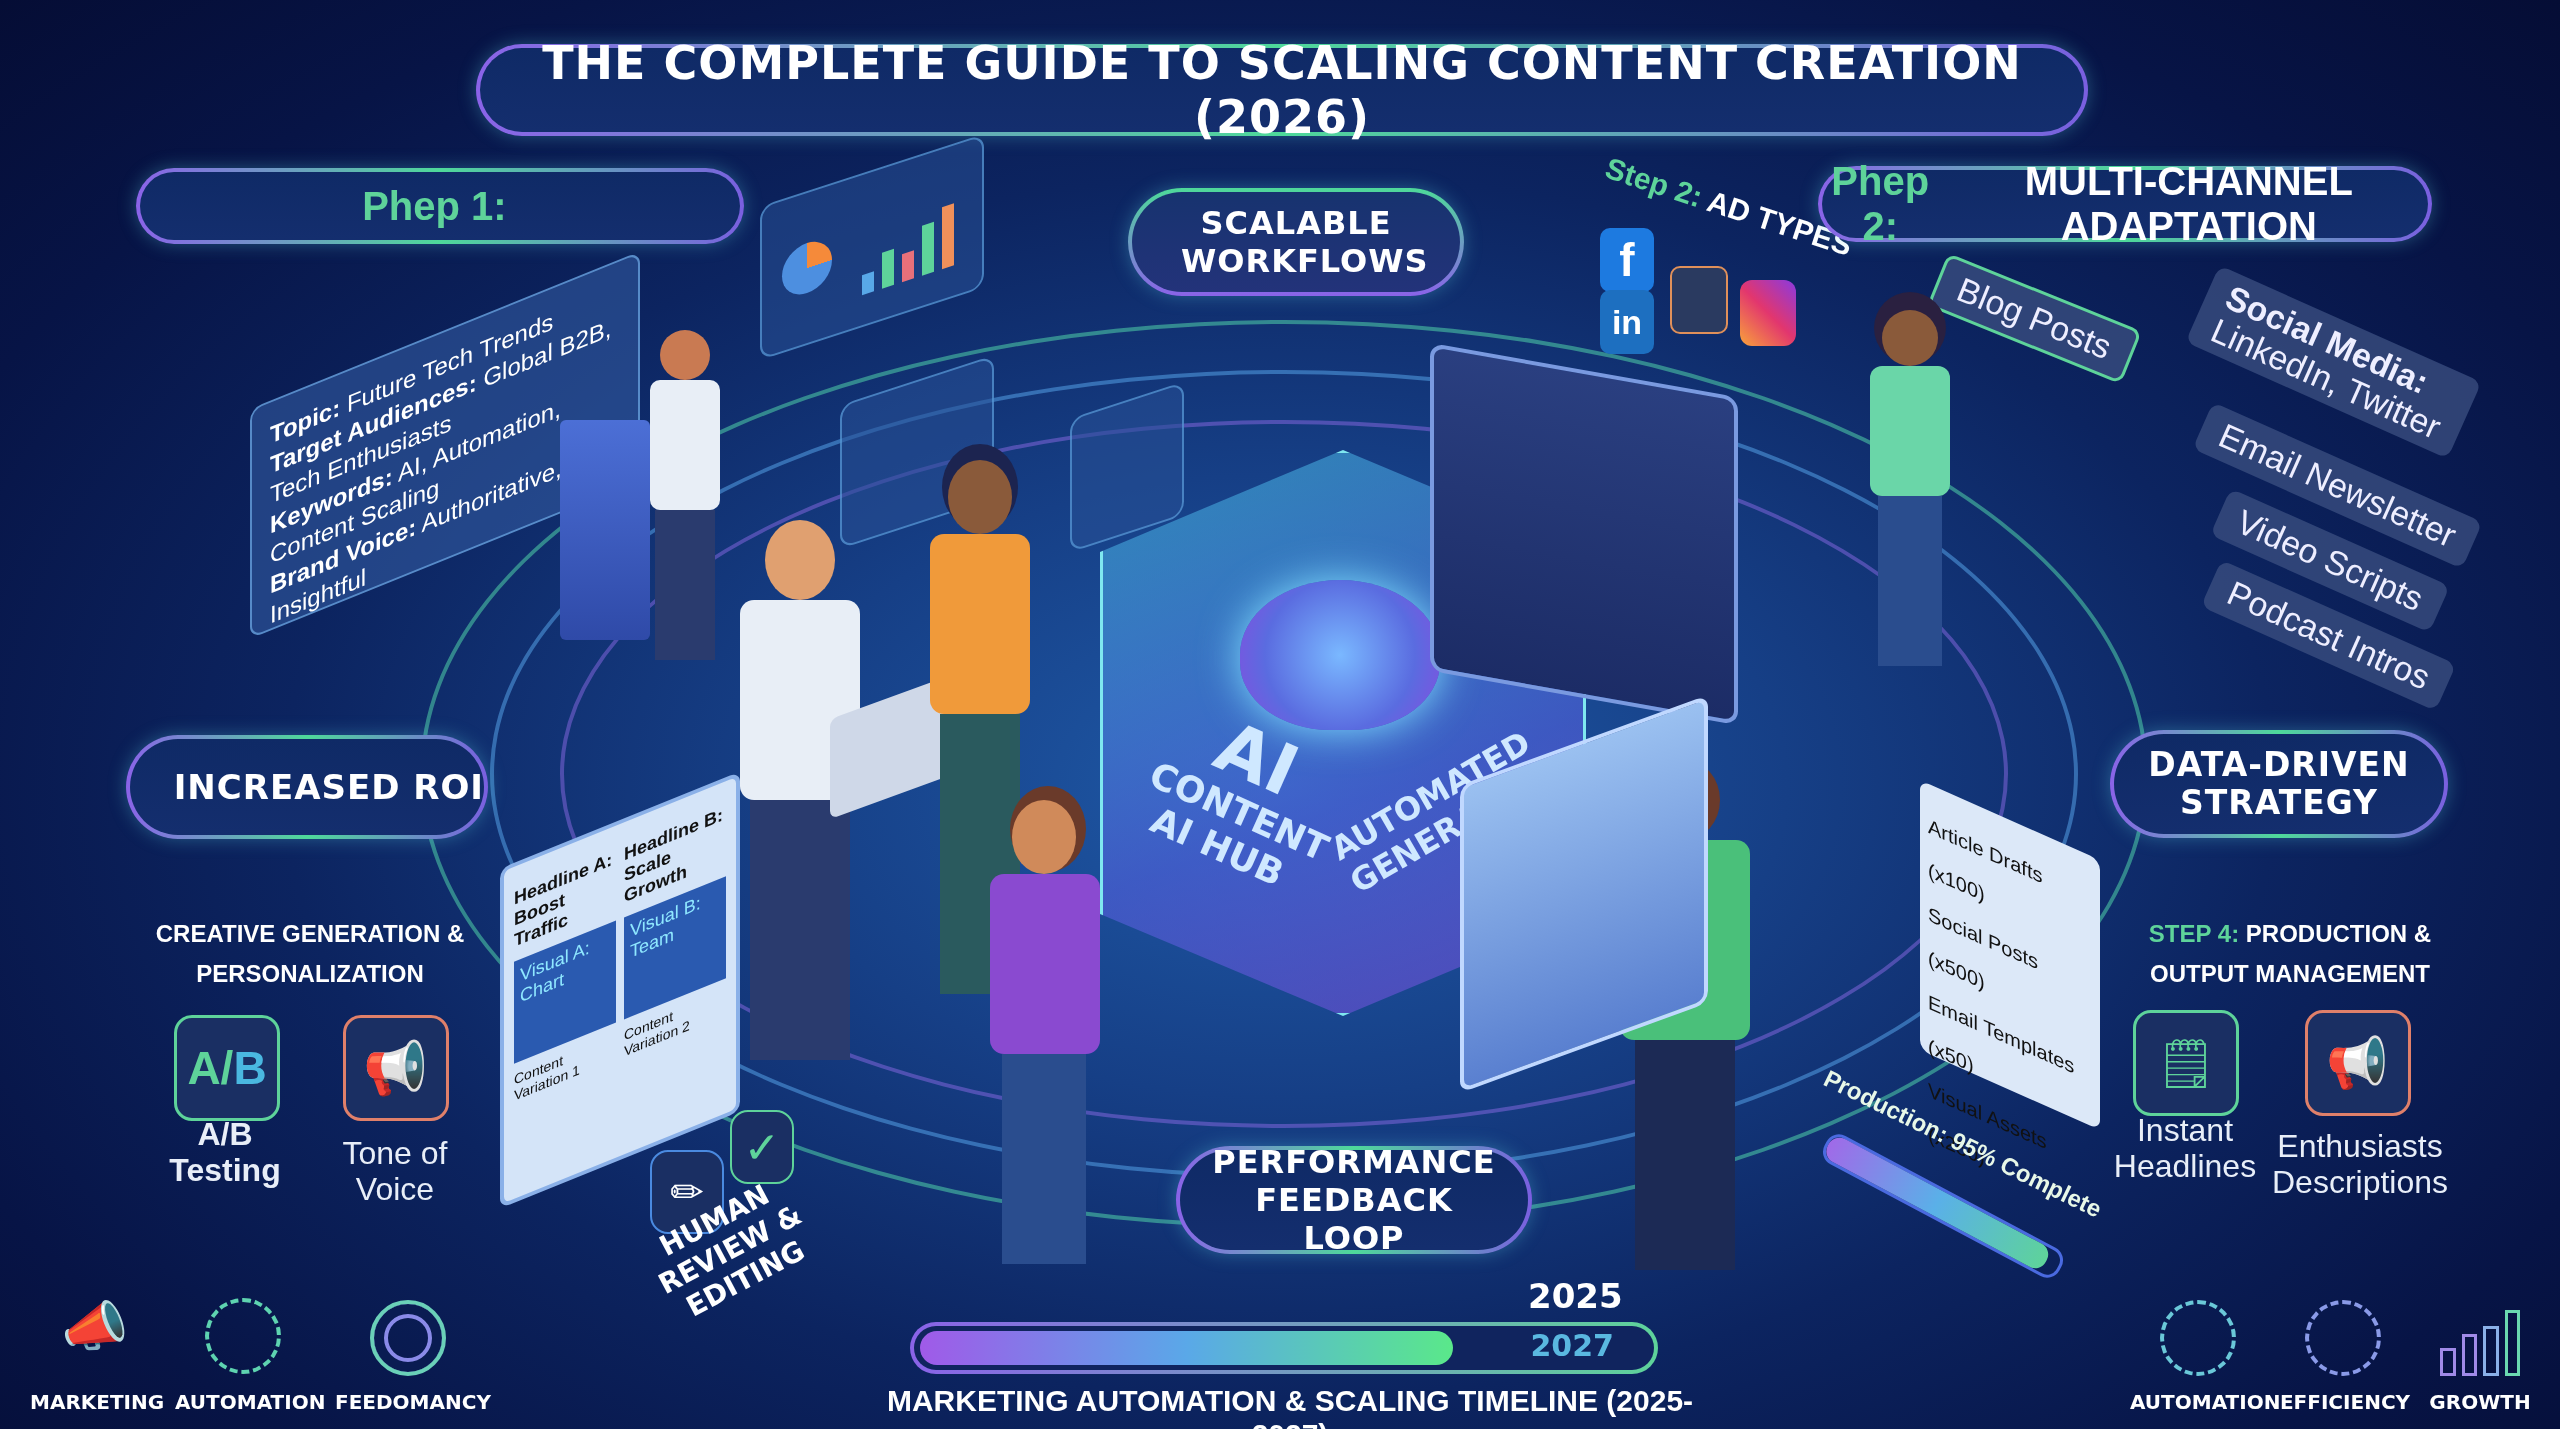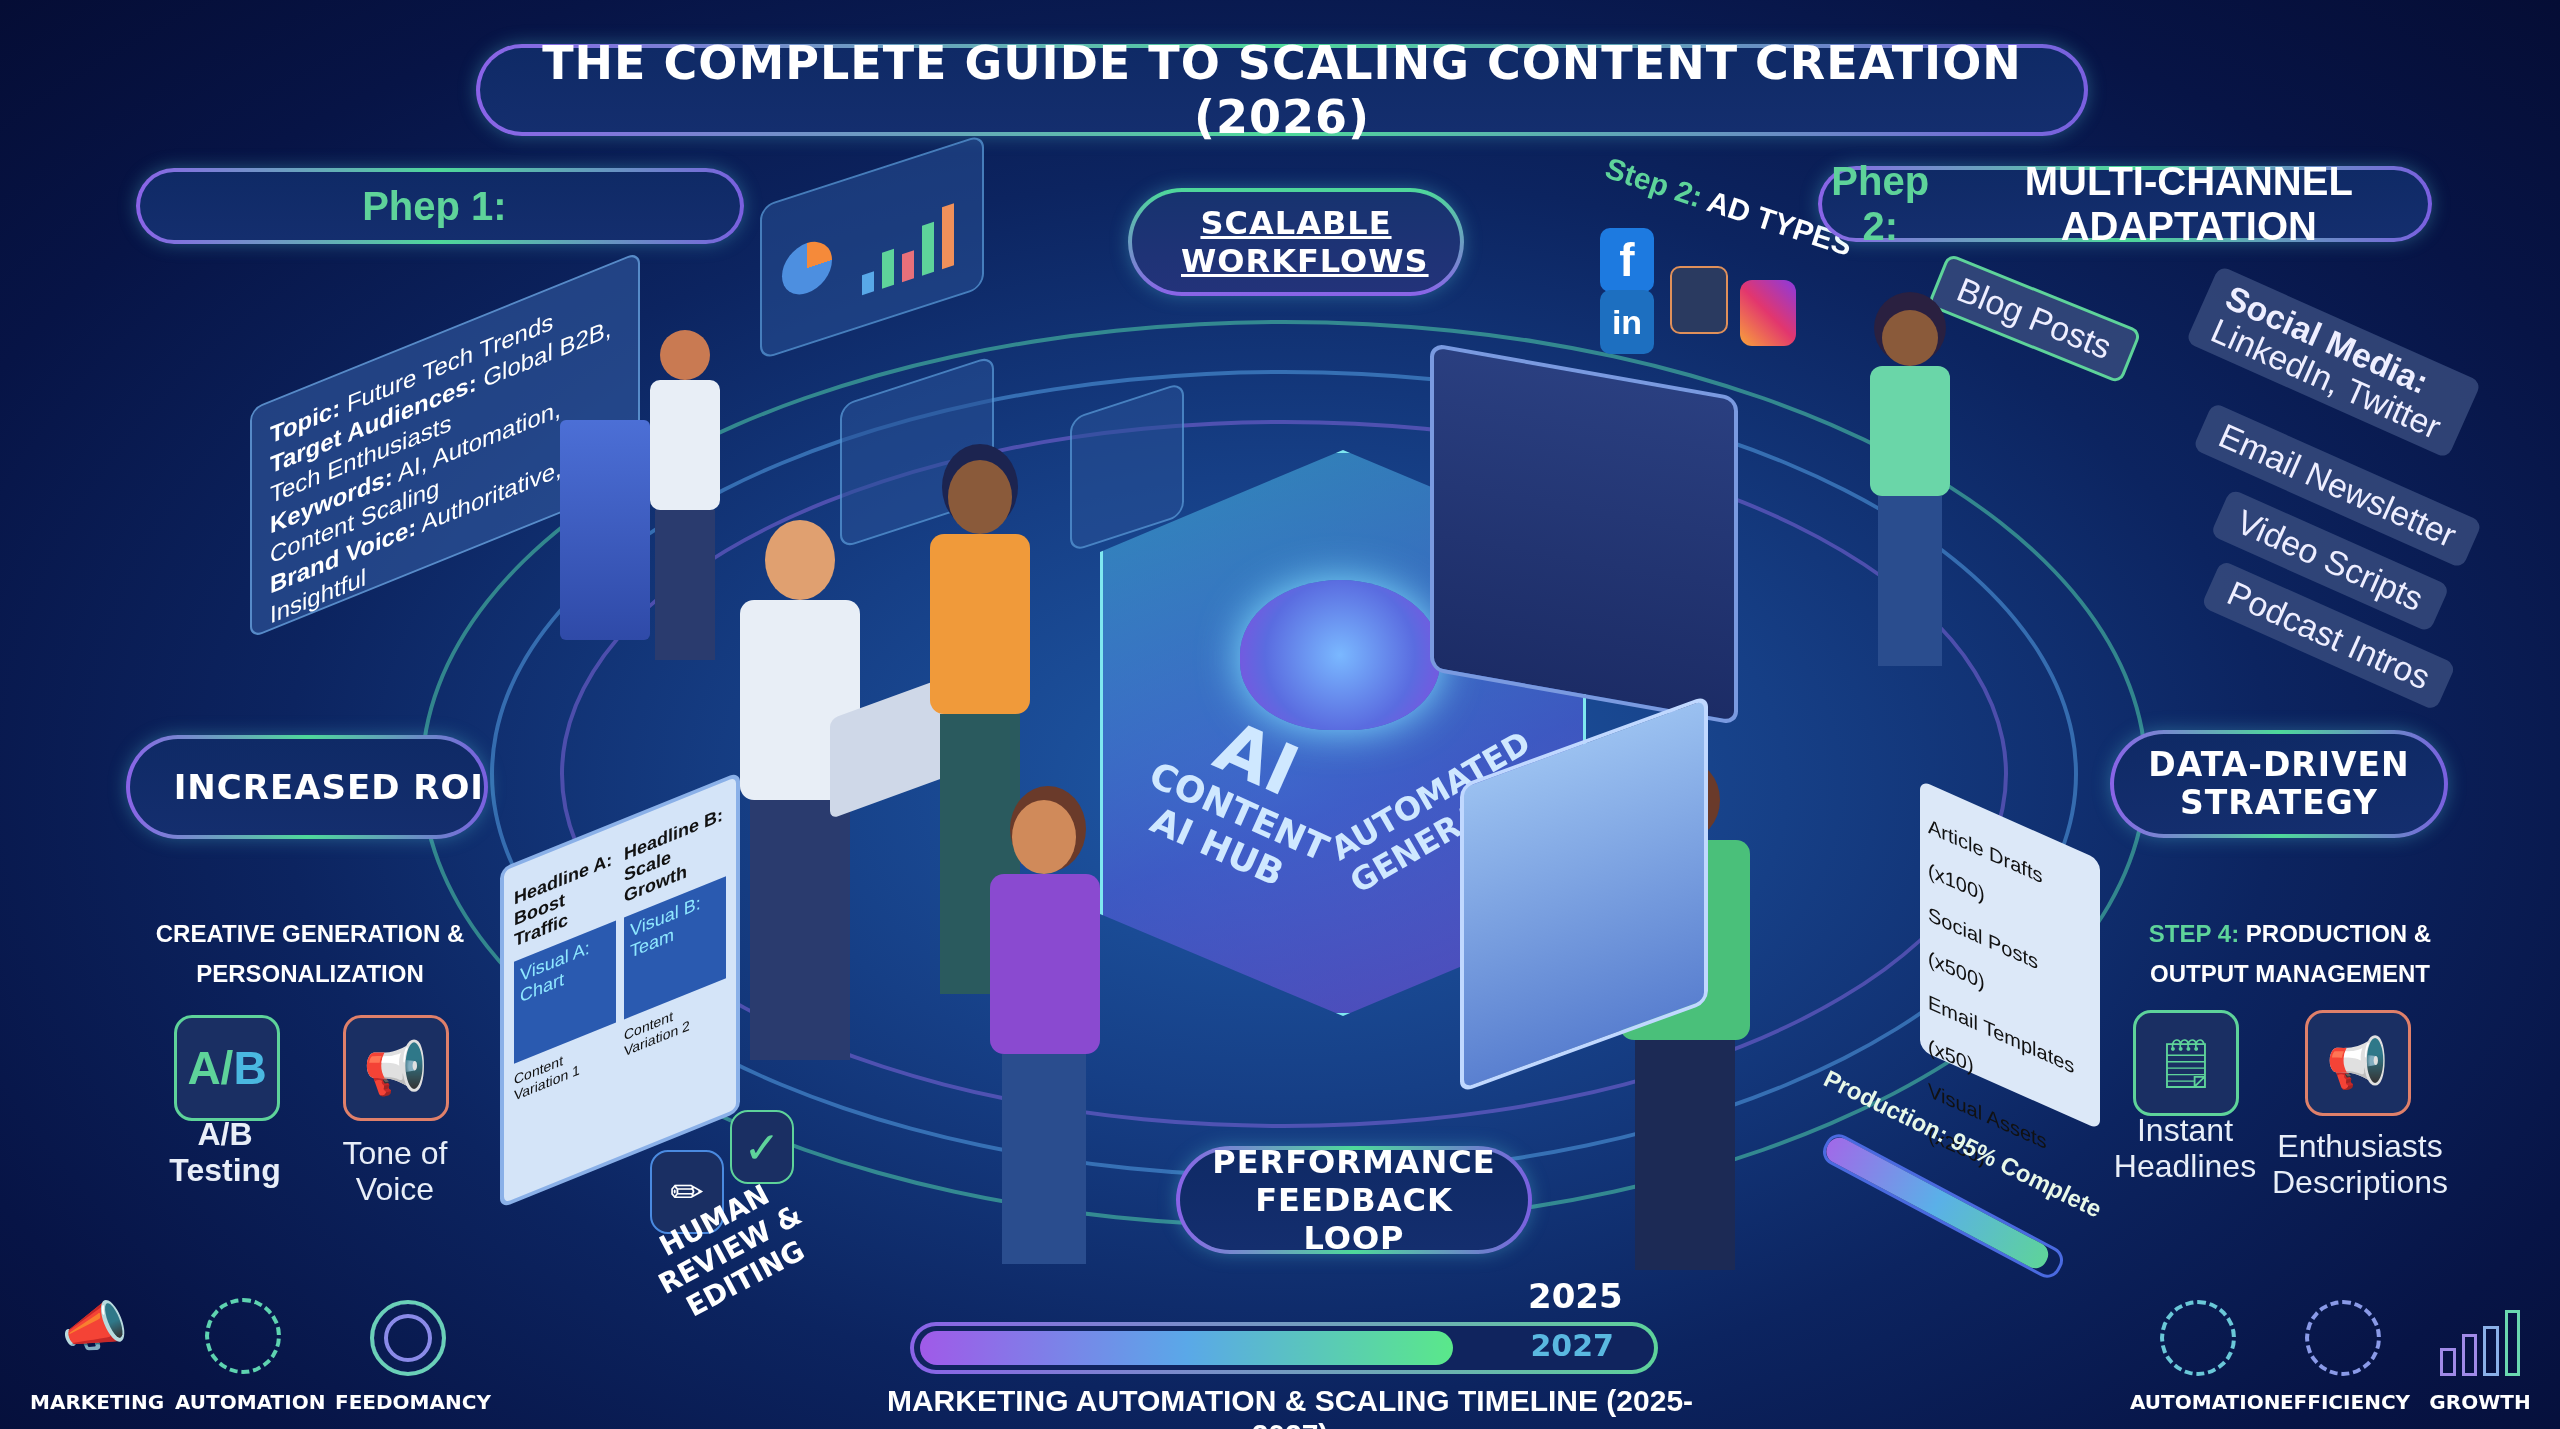--- a/index.html
+++ b/index.html
@@ -58,21 +58,21 @@
     <i style="width:12px;height:20px;background:#58a8e8;display:block"></i>
       <i style="width:12px;height:36px;background:#5ed39a;display:block"></i>
       <i style="width:12px;height:28px;background:#e8707a;display:block"></i>
       <i style="width:12px;height:50px;background:#5ed39a;display:block"></i>
       <i style="width:12px;height:62px;background:#f0905a;display:block"></i>
   </div>
 </div>
 <div class="card" style="left:840px;top:380px;width:150px;height:140px;transform:skewY(-18deg);"></div>
 <div class="card" style="left:1070px;top:400px;width:110px;height:130px;transform:skewY(-18deg);"></div>
 
-<div class="pill v" style="left:1128px;top:188px;width:328px;height:100px;font-size:32px;line-height:38px;text-decoration:underline;">
+<div class="pill v" style="left:1128px;top:188px;width:328px;height:100px;font-size:32px;line-height:38px;">
   <span style="width:230px;">SCALABLE WORKFLOWS</span>
 </div>
 
 <div class="abs" style="left:1600px;top:190px;transform:rotate(18deg);font-size:30px;font-weight:bold;white-space:nowrap;">
   <span class="green">Step 2:</span> <span>AD TYPES</span>
 </div>
 <div class="abs" style="left:1600px;top:228px;width:54px;height:64px;background:#1d7ae0;border-radius:10px;font-size:46px;font-weight:bold;text-align:center;line-height:64px;">f</div>
 <div class="abs" style="left:1670px;top:266px;width:54px;height:64px;background:#2a3a60;border:2px solid #e0905a;border-radius:10px;"></div>
 <div class="abs" style="left:1740px;top:280px;width:56px;height:66px;background:linear-gradient(45deg,#f9a33a,#e2366e,#8a3ae0);border-radius:12px;"></div>
 <div class="abs" style="left:1600px;top:290px;width:54px;height:64px;background:#1d6fc0;border-radius:10px;font-size:34px;font-weight:bold;text-align:center;line-height:64px;">in</div>

